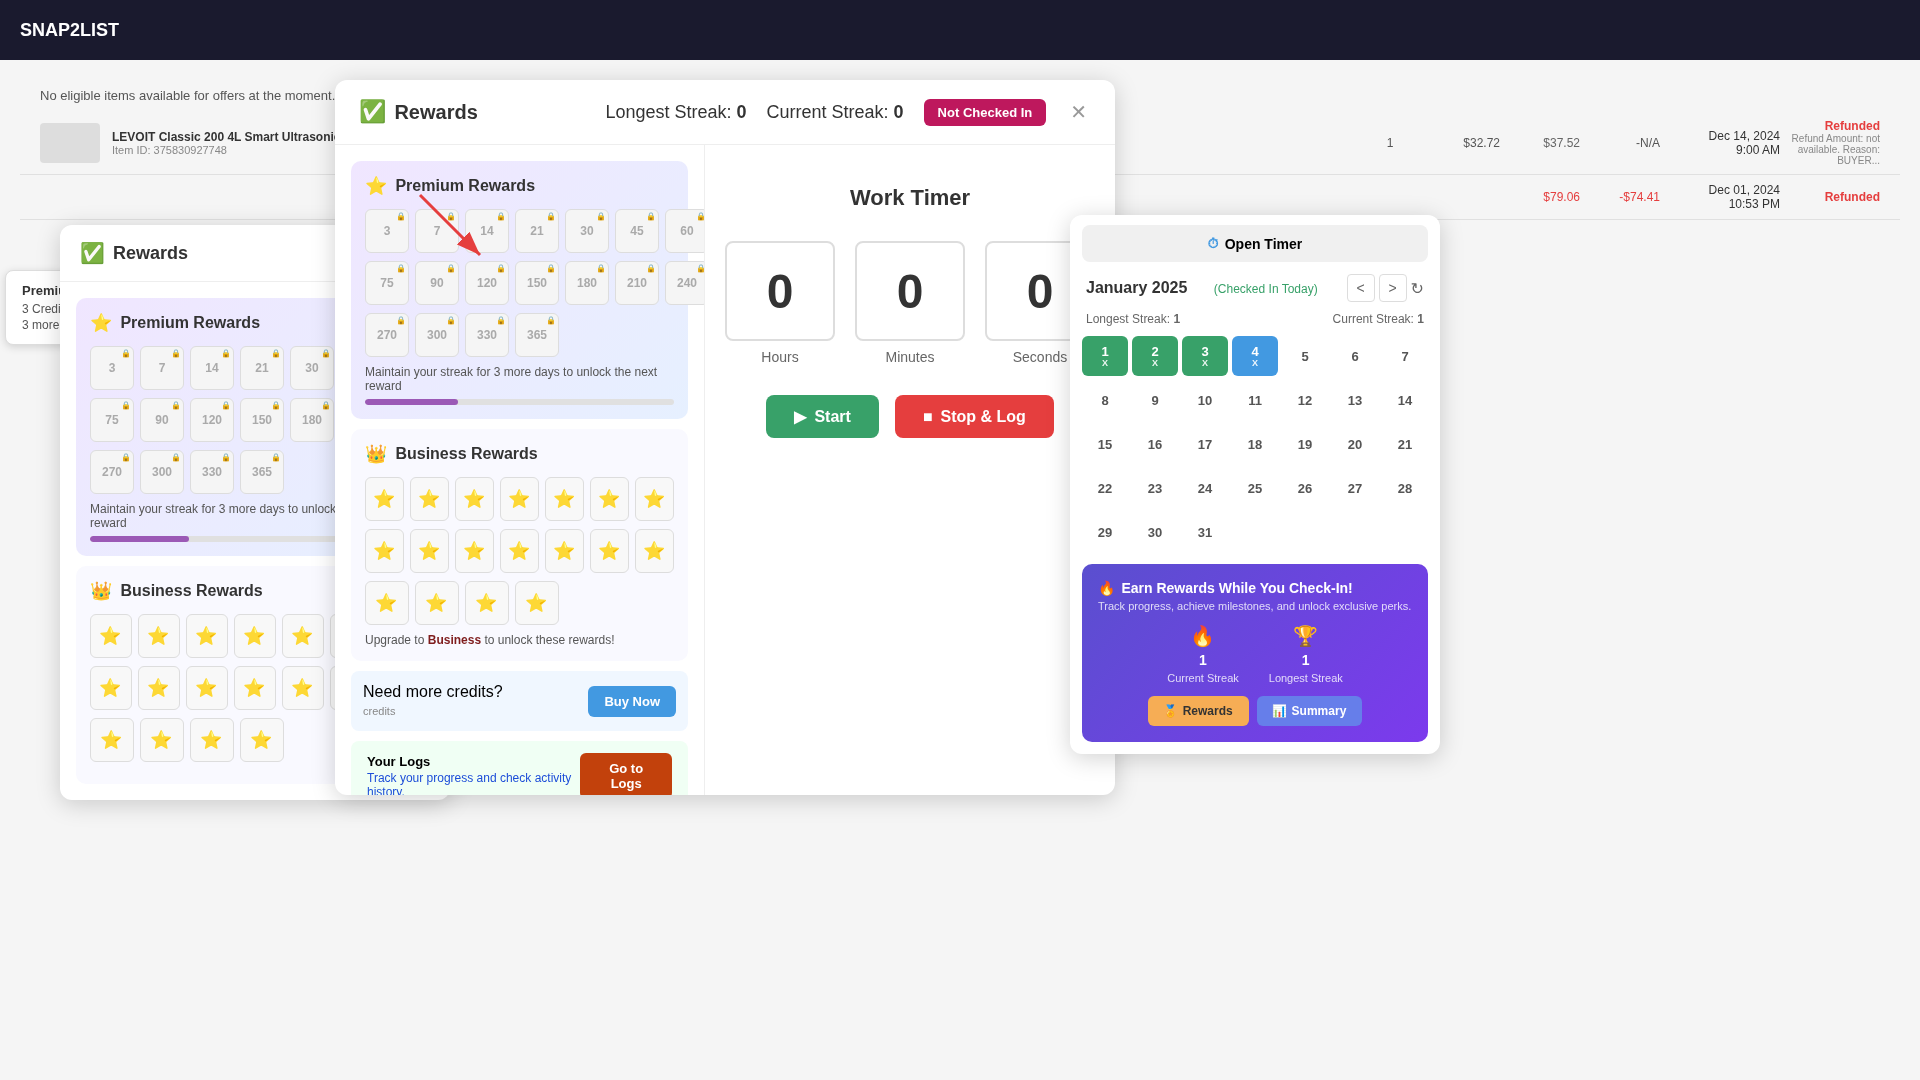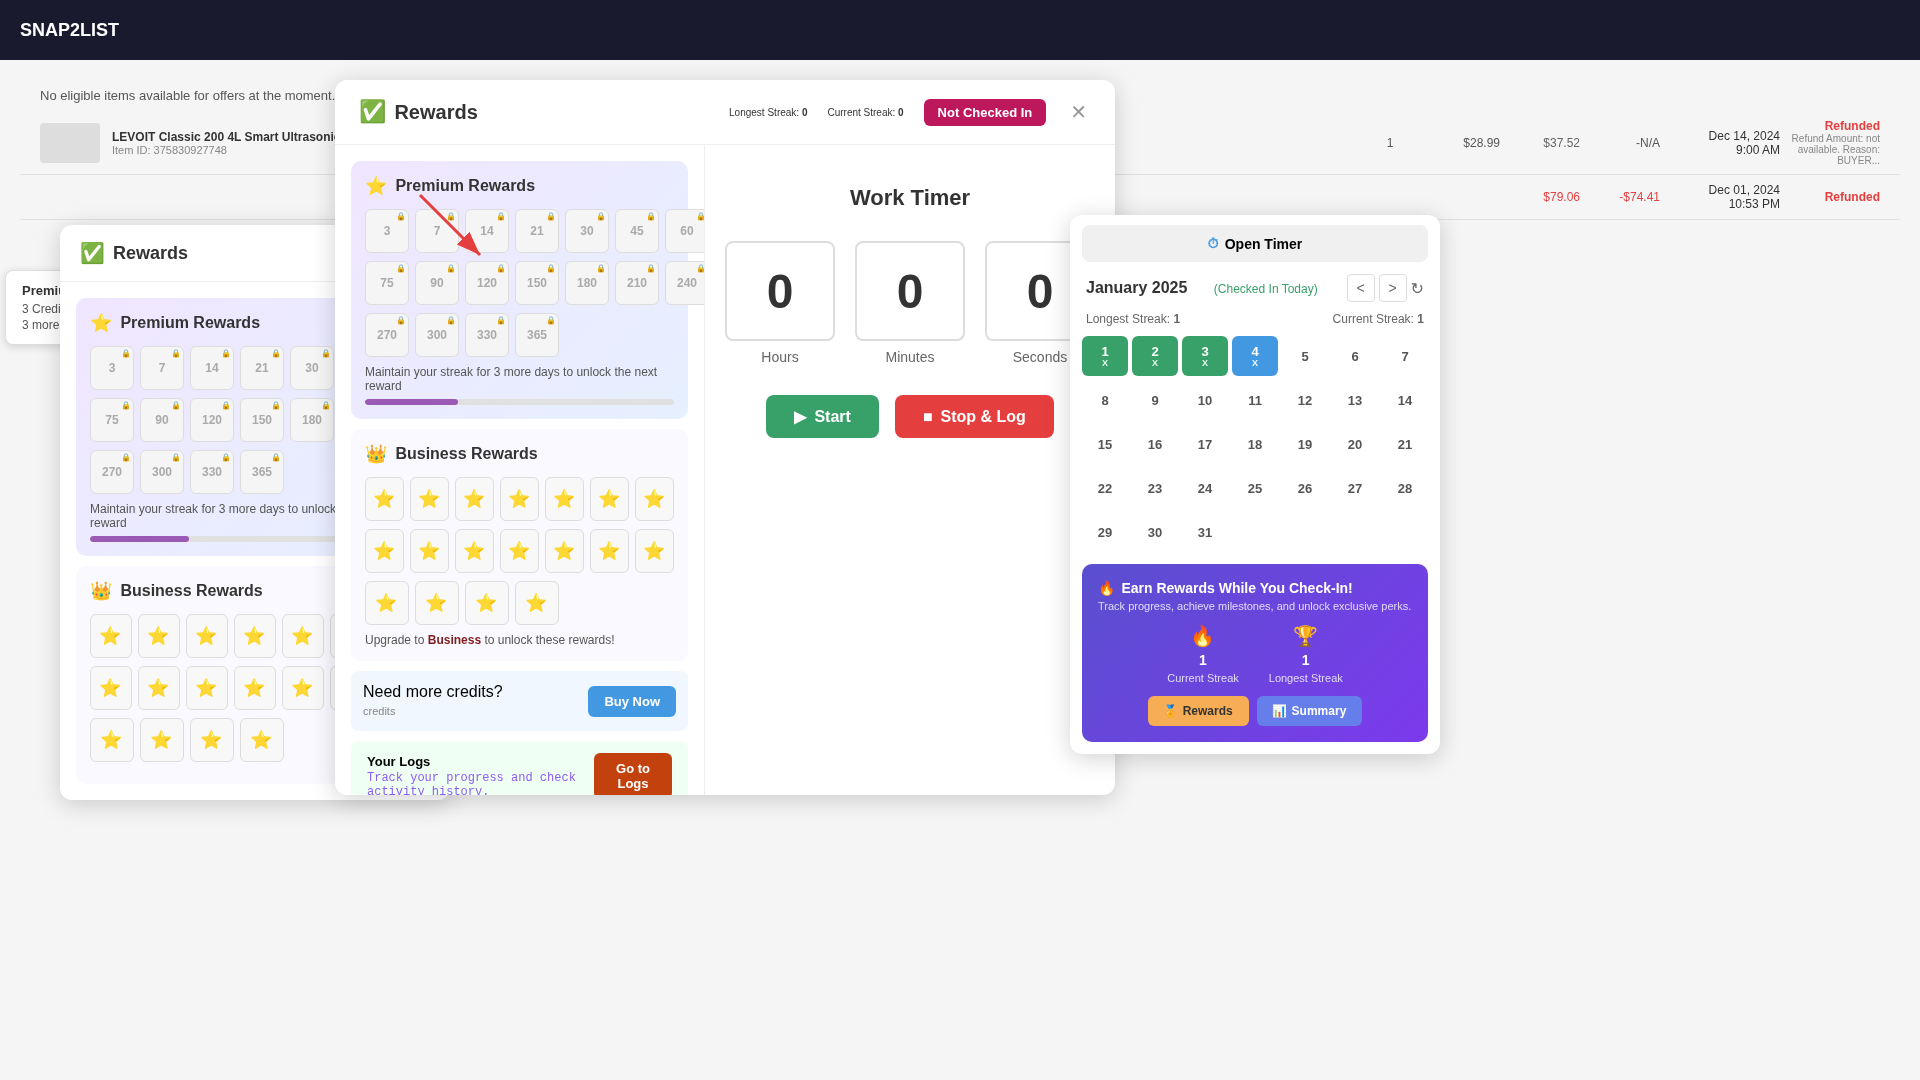--- a/index.html
+++ b/index.html
@@ -104,21 +104,21 @@
       color: #333;
     }
 
     .modal-header-right {
       display: flex;
       align-items: center;
       gap: 20px;
     }
 
     .streak-info {
-      font-size: 10px;
+      font-size: 18px;
       color: #333;
     }
 
     .not-checked-btn {
       background: #be185d;
       color: white;
       border: none;
       border-radius: 6px;
       padding: 6px 14px;
       font-size: 13px;
@@ -635,21 +635,21 @@
   <div class="bg-content">
     <div style="padding:8px 20px; font-size:13px; color:#555;">No eligible items available for offers at the moment.</div>
 
     <div class="bg-table-row">
       <div style="width:60px; height:40px; background:#ddd; margin-right:12px; border-radius:4px;"></div>
       <div style="flex:1;">
         <div style="font-weight:600; color:#333; font-size:12px;">LEVOIT Classic 200 4L Smart Ultrasonic Cool Mist Humidifier White HEP 376sq ft</div>
         <div style="color:#888; font-size:11px;">Item ID: 375830927748</div>
       </div>
       <div style="width:60px; text-align:center;">1</div>
-      <div style="width:80px; text-align:right;">$28.99</div>
+      <div style="width:80px; text-align:right;">$32.72</div>
       <div style="width:80px; text-align:right; color:#666;">$37.52</div>
       <div style="width:80px; text-align:right;">-N/A</div>
       <div style="width:120px; text-align:right; color:#333;">
         <div>Dec 14, 2024</div>
         <div>9:00 AM</div>
       </div>
       <div style="width:100px; text-align:right;">
         <div style="color:#e53e3e; font-weight:600;">Refunded</div>
         <div style="color:#888; font-size:10px;">Refund Amount: not available. Reason: BUYER...</div>
       </div>
@@ -856,21 +856,21 @@
         <div>
           <span>Need more credits?</span><br>
           <span style="color:#888; font-size:11px;">credits</span>
         </div>
         <button class="buy-now-btn">Buy Now</button>
       </div>
 
       <div class="logs-section">
         <div>
           <div style="font-weight:600; font-size:13px;">Your Logs</div>
-          <div style="font-size:12px; color:#8b5cf6; margin-top:2px;font-family:Liberation Mono, monospace;">Track your progress and check activity history.</div>
+          <div style="font-size:12px; color:#1d4ed8; margin-top:2px;">Track your progress and check activity history.</div>
         </div>
         <button class="go-to-logs-btn">Go to Logs</button>
       </div>
     </div>
 
     <div class="modal-main">
       <div class="work-timer-title">Work Timer</div>
       <div class="timer-display">
         <div class="timer-unit">
           <div class="timer-box">0</div>

